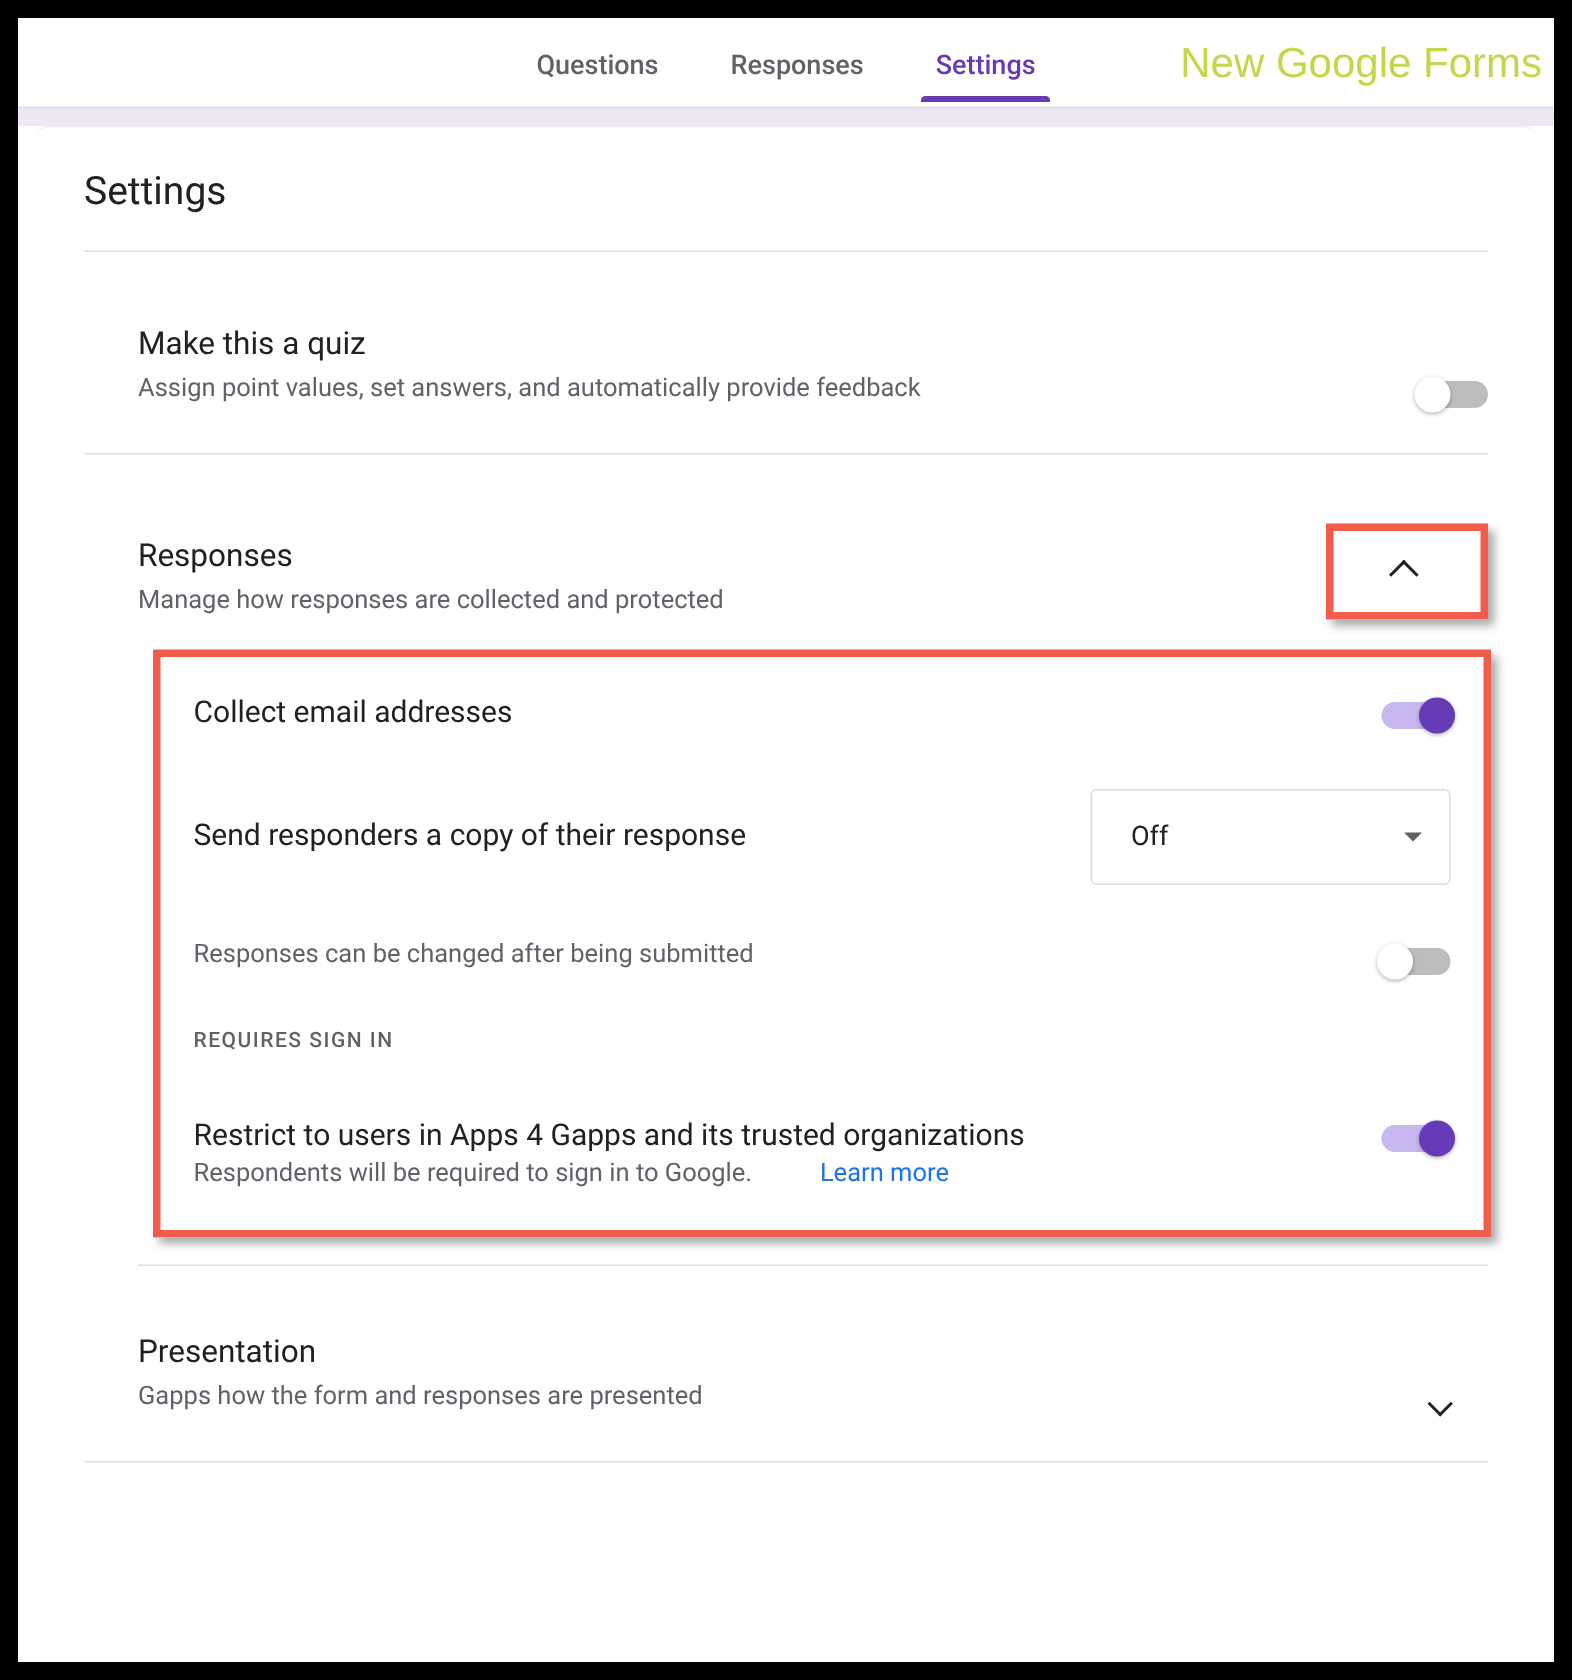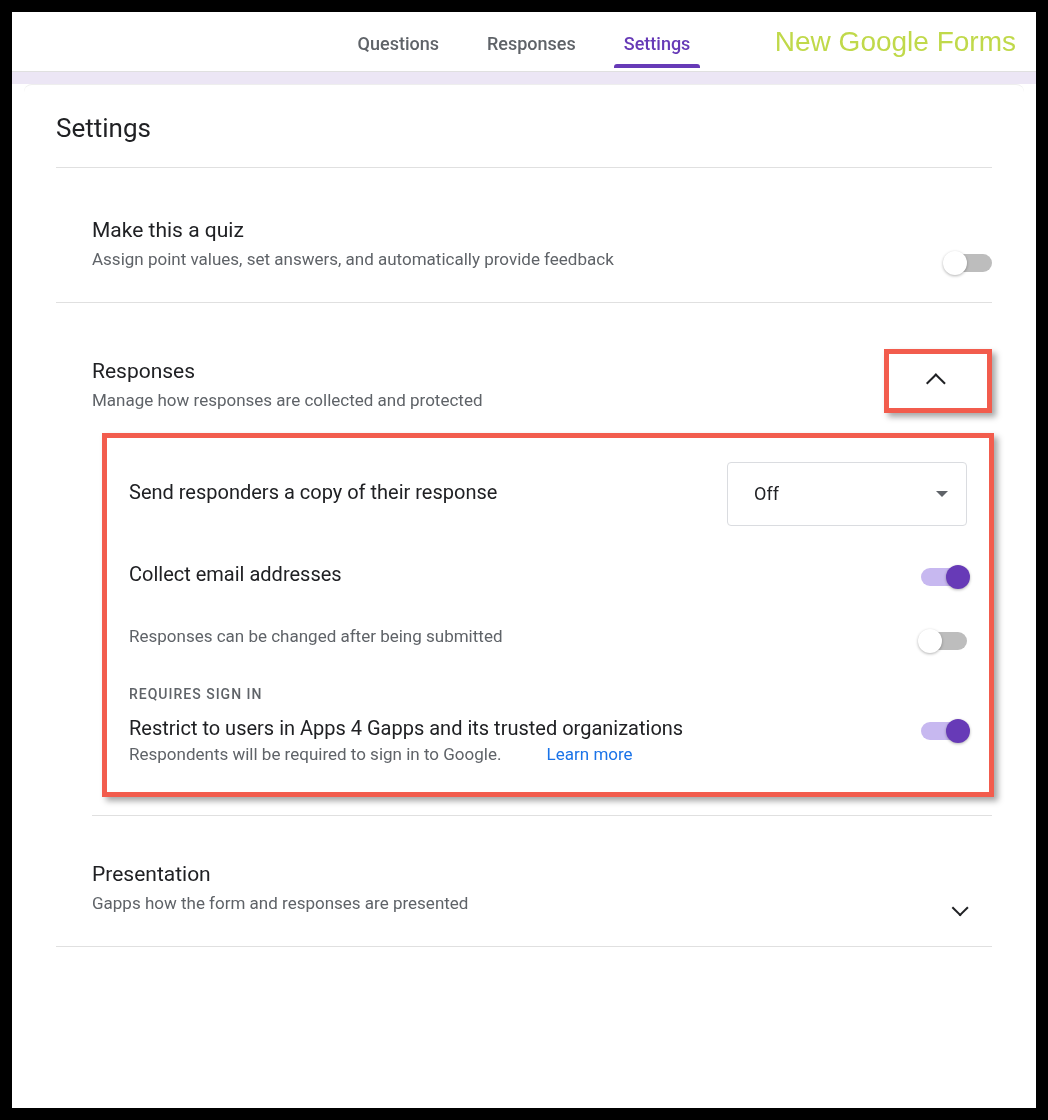--- a/index.html
+++ b/index.html
@@ -47,21 +47,21 @@
     position: absolute;
     bottom: -2px;
     left: -6px;
     right: -6px;
     height: 4px;
     background: #673ab7;
     border-radius: 3px 3px 0 0;
   }
   .new-label {
     position: absolute;
-    right: 20px;
+    right: 8px;
     top: 14px;
     color: #c0d94a;
     font-size: 28px;
     font-weight: 400;
     font-family: 'Google Sans', Arial, sans-serif;
   }
   .purple-strip {
     height: 12px;
     background: #ece6f5;
   }
@@ -205,21 +205,21 @@
     width: 0; height: 0;
     border-left: 6px solid transparent;
     border-right: 6px solid transparent;
     border-top: 6px solid #5f6368;
   }
   .subsection-label {
     font-size: 14px;
     letter-spacing: 1px;
     color: #5f6368;
     font-weight: 500;
-    margin-bottom: 14px;
+    margin-bottom: 42px;
     margin-top: 4px;
   }
   .link {
     color: #1a73e8;
     cursor: pointer;
     padding-left: 41px;
   }
 </style>
 </head>
 <body>
@@ -258,33 +258,33 @@
           <div class="row-title">Responses</div>
           <div class="row-desc">Manage how responses are collected and protected</div>
         </div>
         <div class="chevron-box">
           <div class="chevron up"></div>
         </div>
       </div>
 
       <div class="highlight-box">
 
+        <div class="sub-row">
+          <div class="sub-title">Collect email addresses</div>
+          <div class="toggle on">
+              <div class="knob"></div>
+            </div>
+        </div>
+
         <div class="sub-row" style="align-items:center;">
           <div class="sub-title">Send responders a copy of their response</div>
           <div class="dropdown">
             <span class="dropdown-value">Off</span>
             <span class="dropdown-caret"></span>
           </div>
-        </div>
-
-        <div class="sub-row">
-          <div class="sub-title">Collect email addresses</div>
-          <div class="toggle on">
-              <div class="knob"></div>
-            </div>
         </div>
 
         <div class="sub-row">
           <div class="row-text">
             <div class="sub-desc">Responses can be changed after being submitted</div>
           </div>
           <div class="toggle">
               <div class="knob"></div>
             </div>
         </div>

